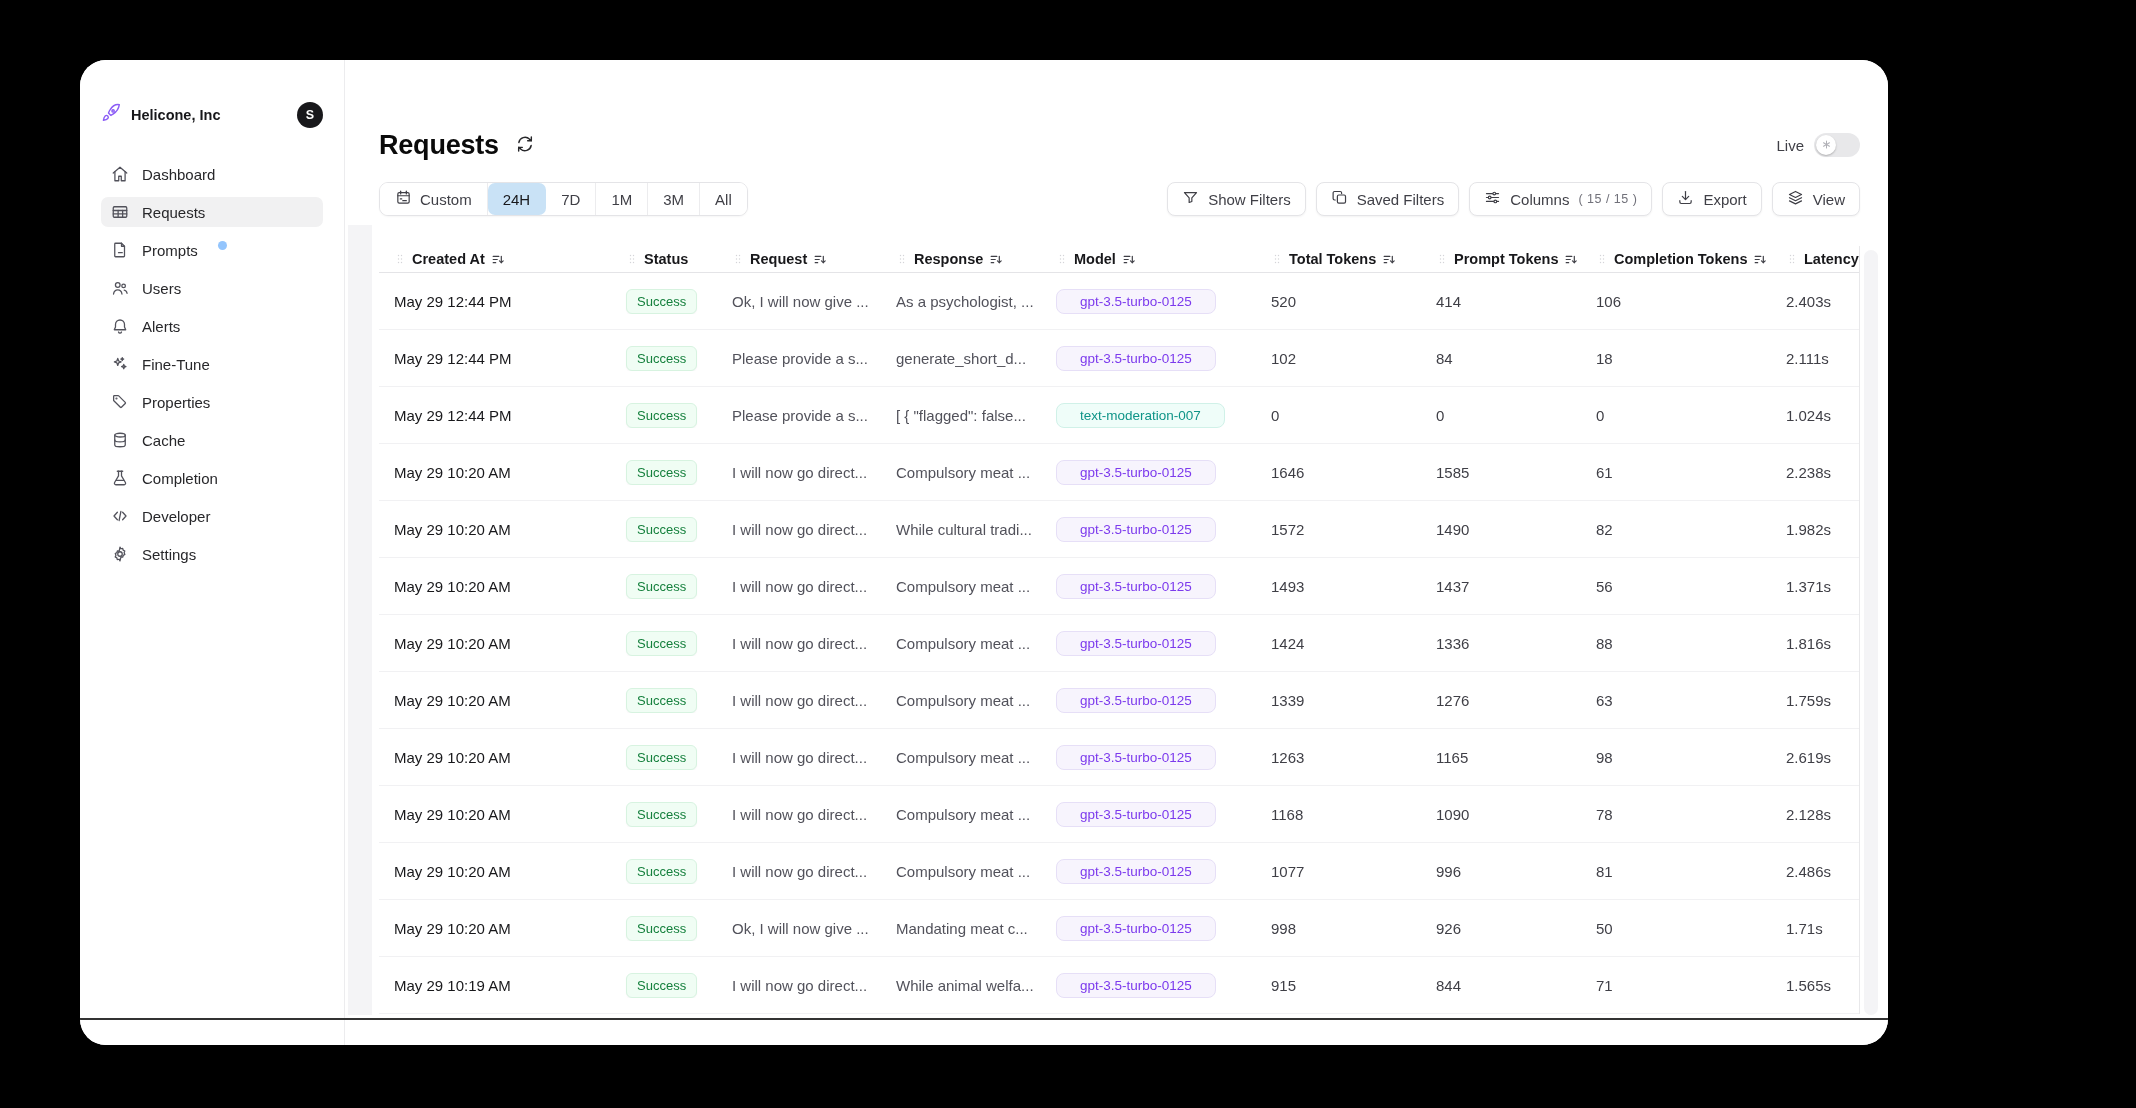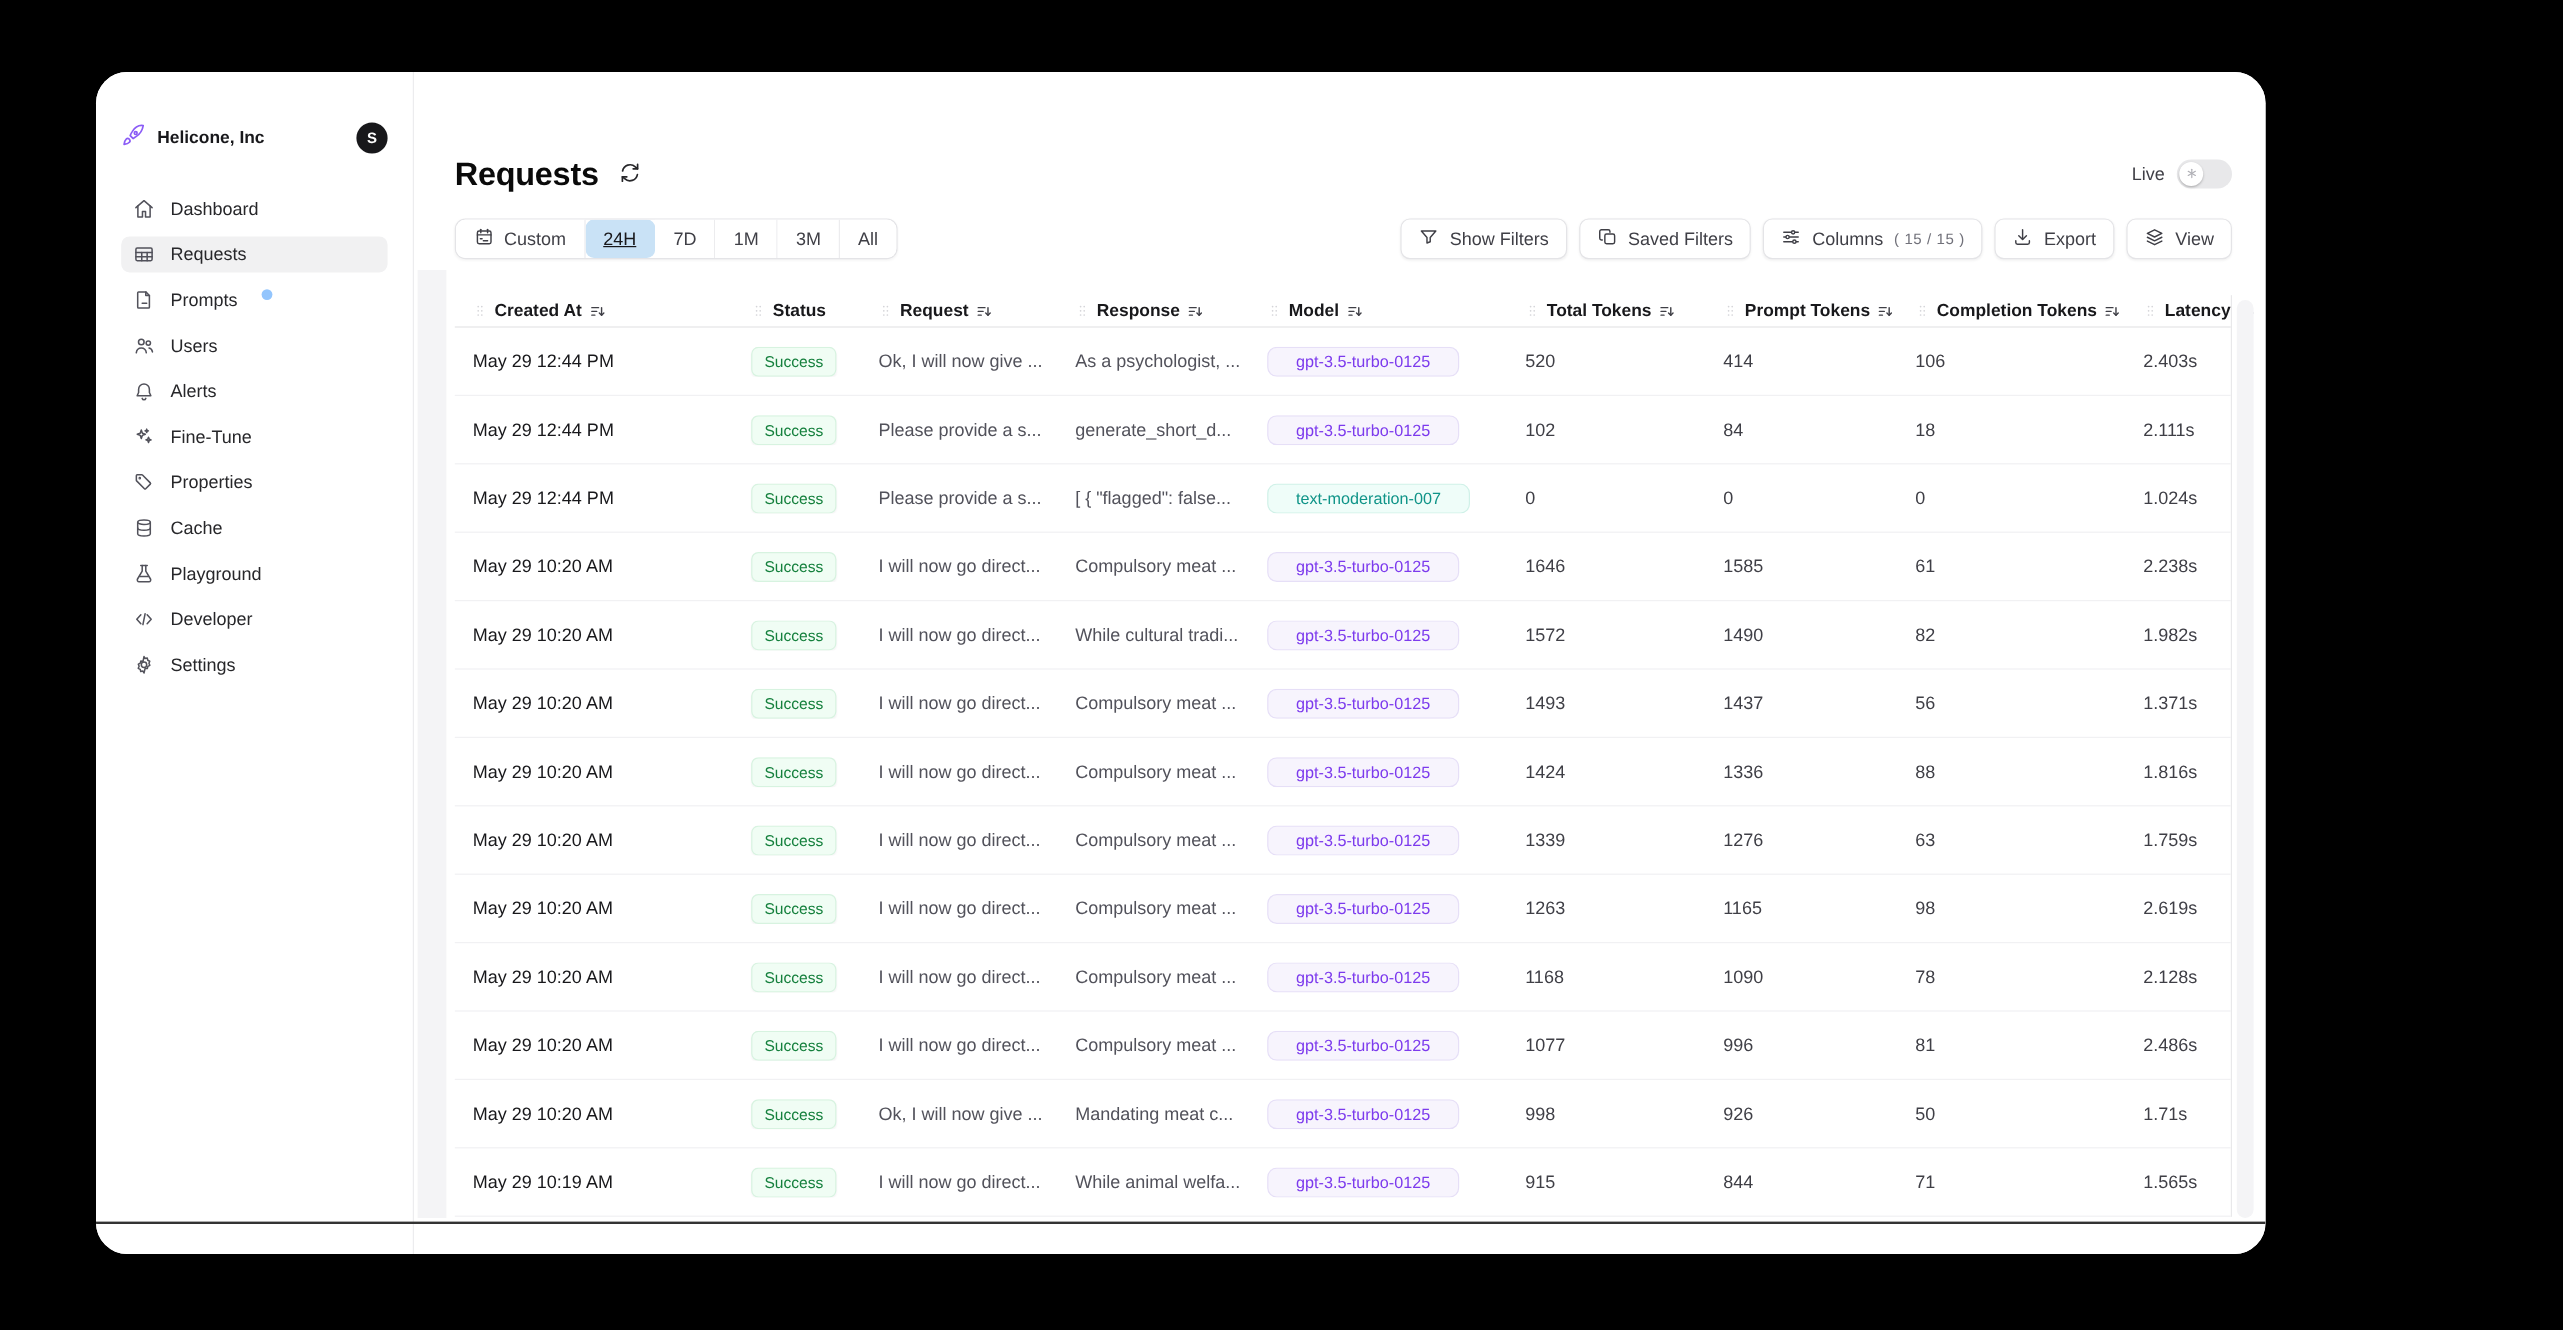--- a/index.html
+++ b/index.html
@@ -40,21 +40,21 @@
   .toggle-knob svg { width: 11px; height: 11px; color: #b0b0b6; }
 
   
   .toolbar { margin: 20px 28px 0 33px; display: flex; align-items: center; justify-content: space-between; }
   .segmented { display: flex; align-items: stretch; height: 34px; background: #fff; border: 1px solid #e4e4e7;
                border-radius: 9px; overflow: hidden; box-shadow: 0 1px 2px rgba(0,0,0,.04); }
   .seg { display: flex; align-items: center; gap: 8px; padding: 0 15px; font-size: 15px; font-weight: 500;
          color: #3f3f46; background: #fff; border: none; border-right: 1px solid #ececee; cursor: pointer; white-space: nowrap; }
   .seg:last-child { border-right: none; }
   .seg .icon svg { width: 17px; height: 17px; color: #3f3f46; }
-  .seg.selected { background: #c9e2f6; color: #18181b; border-radius: 7px; border-right-color: transparent; text-decoration: underline; }
+  .seg.selected { background: #c9e2f6; color: #18181b; border-radius: 7px; border-right-color: transparent; }
   .actions { display: flex; gap: 10px; }
   .btn { height: 34px; padding: 0 14px; display: flex; align-items: center; gap: 9px; background: #fff;
          border: 1px solid #e4e4e7; border-radius: 8px; font-size: 15px; font-weight: 500; color: #3f3f46;
          box-shadow: 0 1px 2px rgba(0,0,0,.05); cursor: pointer; white-space: nowrap;
          font-family: "Liberation Sans", "DejaVu Sans", sans-serif; }
   .btn .icon svg { width: 17px; height: 17px; color: #3f3f46; }
   .btn .suffix { font-size: 12.5px; font-weight: 400; color: #71717a; letter-spacing: .5px; }
 
   
   .table-wrap { margin: 30px 28px 0 33px; position: relative; border-right: 1px solid #e8e8ea; }
@@ -177,21 +177,21 @@
           <span class="nav-label">Cache</span>
         </div>
         <div class="nav-item">
           <span class="icon">
             <svg viewBox="0 0 24 24" fill="none" stroke="currentColor" stroke-width="1.7" stroke-linecap="round" stroke-linejoin="round">
               <path d="M10 3v6.2l-5.2 8.8A2 2 0 0 0 6.5 21h11a2 2 0 0 0 1.7-3L14 9.2V3"></path>
               <path d="M8.4 3h7.2"></path>
               <path d="M7.3 15.2h9.4"></path>
             </svg>
           </span>
-          <span class="nav-label">Playground</span>
+          <span class="nav-label">Completion</span>
         </div>
         <div class="nav-item">
           <span class="icon">
             <svg viewBox="0 0 24 24" fill="none" stroke="currentColor" stroke-width="1.7" stroke-linecap="round" stroke-linejoin="round">
               <path d="M8.5 7 4 12l4.5 5"></path>
               <path d="M15.5 7 20 12l-4.5 5"></path>
               <path d="M13.2 6 10.8 18"></path>
             </svg>
           </span>
           <span class="nav-label">Developer</span>

